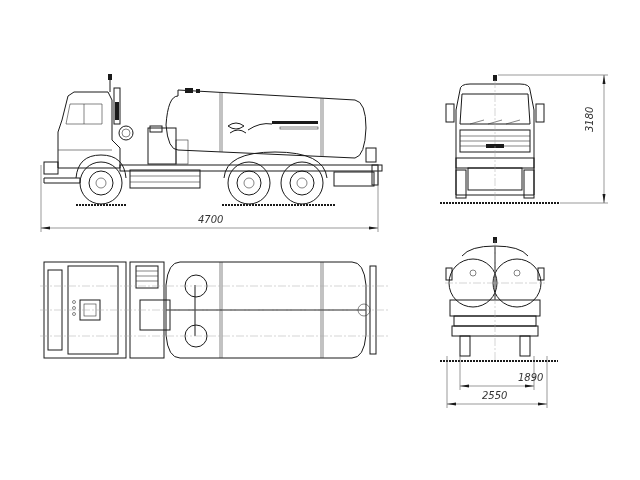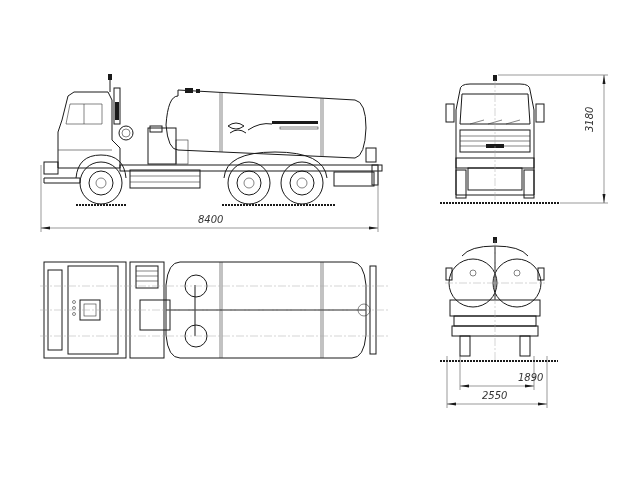--- a/index.html
+++ b/index.html
@@ -174,16 +174,16 @@
     <path class="fill" d="M534,386 L525,384.5 L525,387.5 Z"></path>
 
     <line class="dim" x1="447" y1="356" x2="447" y2="408"></line>
     <line class="dim" x1="547" y1="356" x2="547" y2="408"></line>
     <line class="dim" x1="447" y1="404" x2="547" y2="404"></line>
     <path class="fill" d="M447,404 L456,402.5 L456,405.5 Z"></path>
     <path class="fill" d="M547,404 L538,402.5 L538,405.5 Z"></path>
   </g>
 </svg>
 
-<div class="lbl" style="left:198px;top:214px;">8400</div>
+<div class="lbl" style="left:198px;top:214px;">4700</div>
 <div class="lbl" style="left:584px;top:132px;transform:rotate(-90deg);transform-origin:left top;">3180</div>
 <div class="lbl" style="left:482px;top:372px;margin-left:36px;">1890</div>
 <div class="lbl" style="left:482px;top:390px;font-style:italic;">2550</div>
 
 </body></html>

